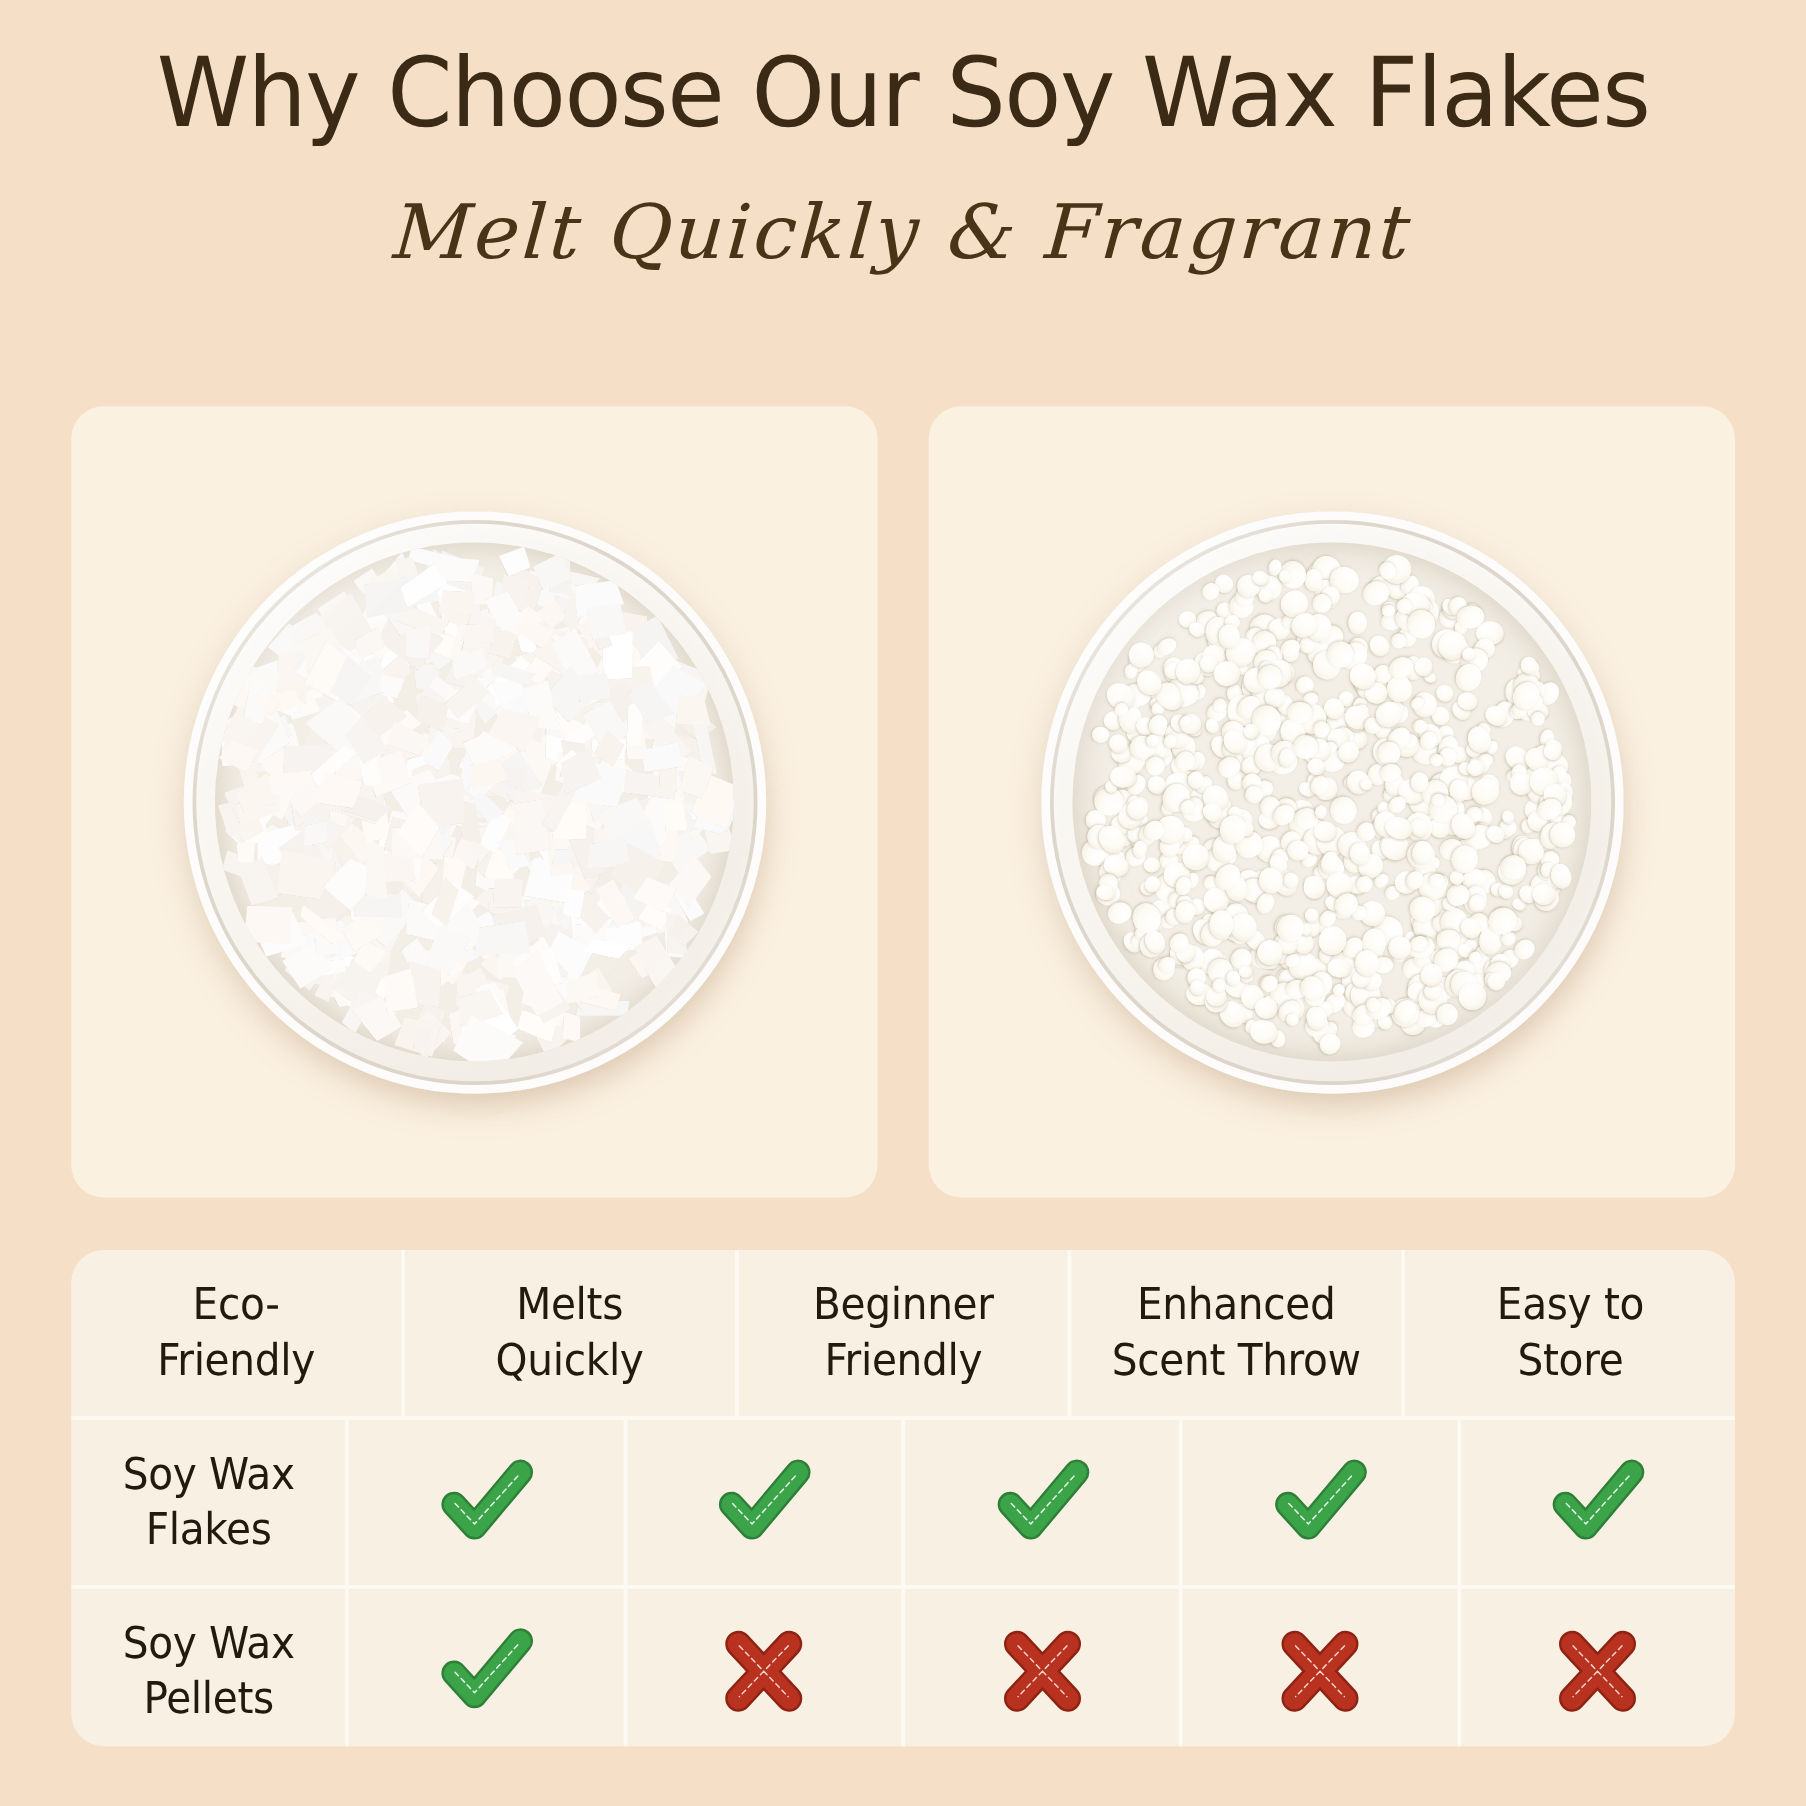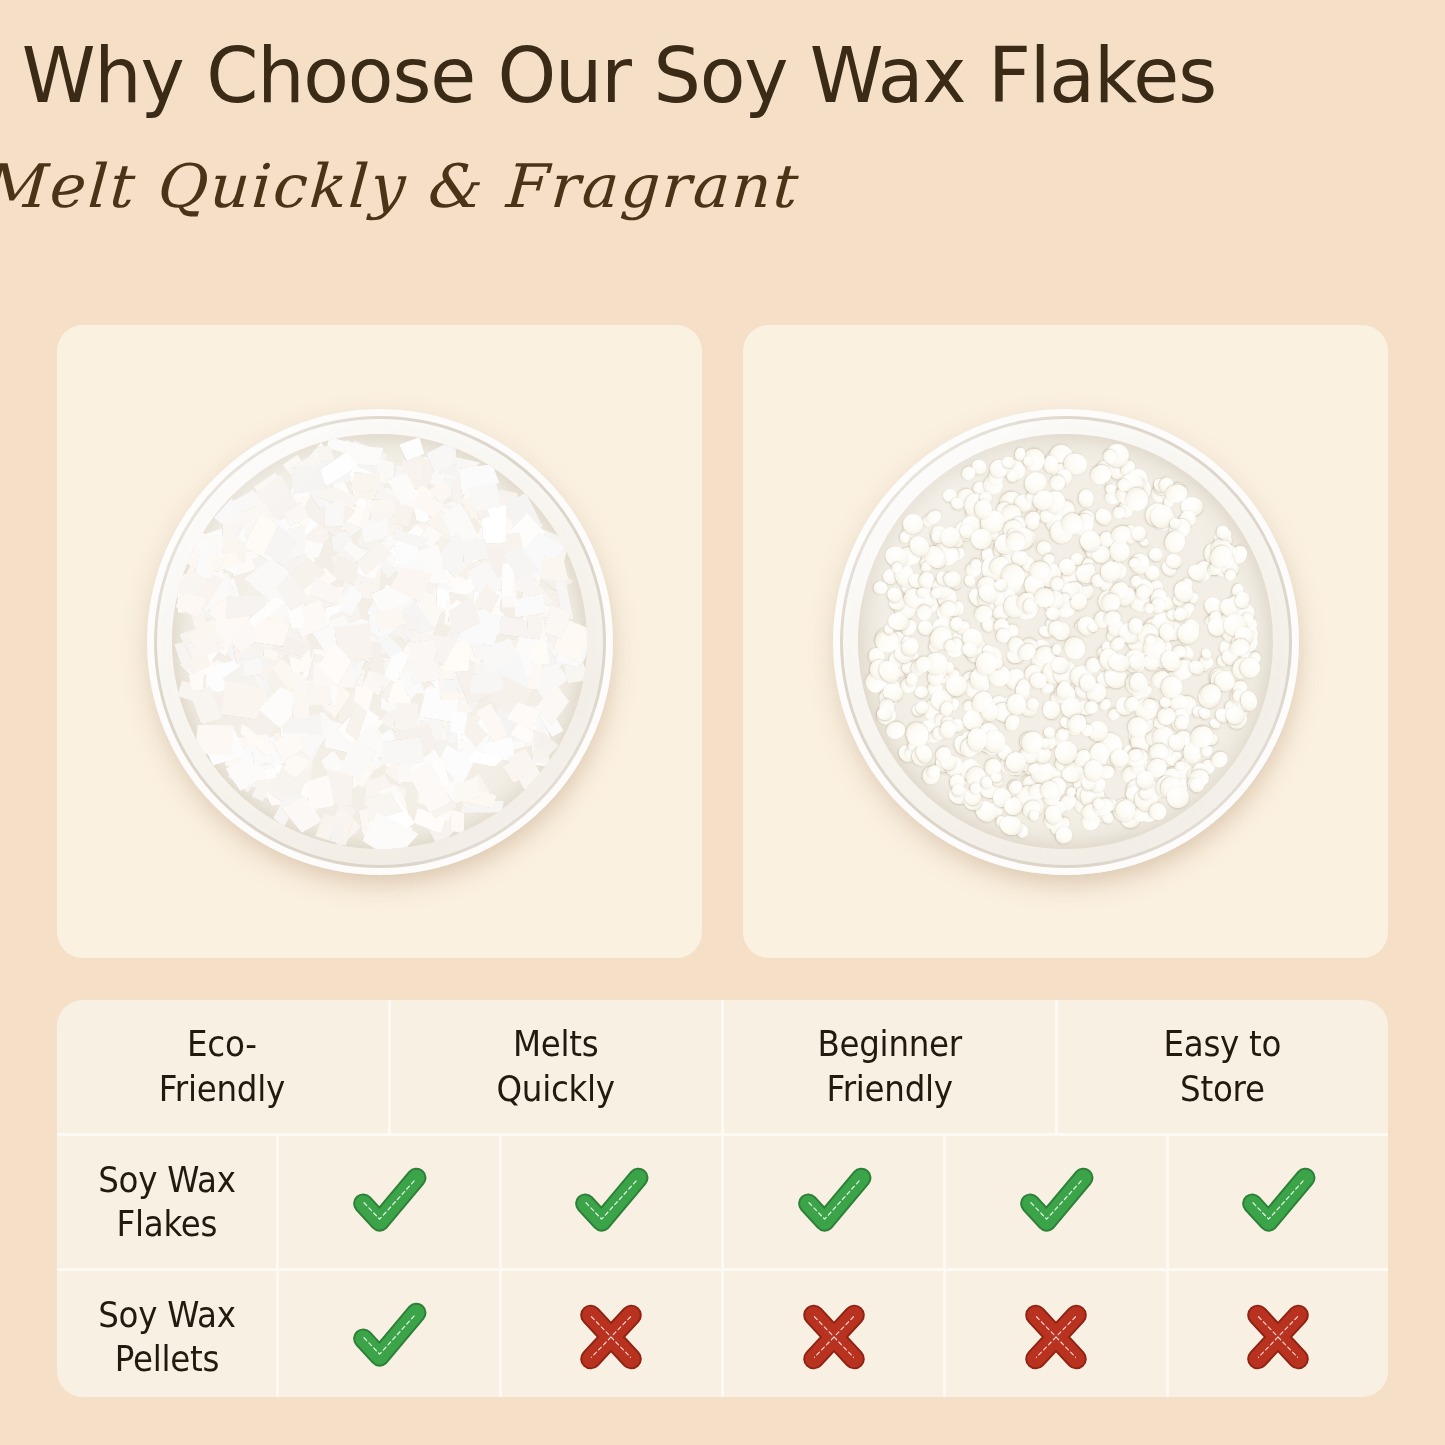--- a/index.html
+++ b/index.html
@@ -14,21 +14,21 @@
     overflow: hidden;
     position: relative;
   }
 
   
   .header {
     position: absolute;
     top: 0; left: 0;
     width: 1445px;
     height: 300px;
-    text-align: left;
+    text-align: center;
   }
   .main-title {
     position: absolute;
     top: 34px; left: 0; right: 0;
     font-family: "DejaVu Sans", sans-serif;
     font-weight: 400;
     font-size: 77px;
     letter-spacing: -1.2px;
     color: #3a2a16;
     line-height: 1.1;
@@ -1524,20 +1524,23 @@
     <div class="tcell">
       <span class="label">Eco-<br>Friendly</span>
     </div>
     <div class="tcell">
       <span class="label">Melts<br>Quickly</span>
     </div>
     <div class="tcell">
       <span class="label">Beginner<br>Friendly</span>
     </div>
     <div class="tcell">
+      <span class="label">Enhanced<br>Scent Throw</span>
+    </div>
+    <div class="tcell">
       <span class="label">Easy to<br>Store</span>
     </div>
   </div>
 
   <div class="trow body">
     <div class="tcell">
       <span class="label">Soy Wax<br>Flakes</span>
     </div>
     <div class="tcell">
         <svg class="mark" viewBox="0 0 100 100">

